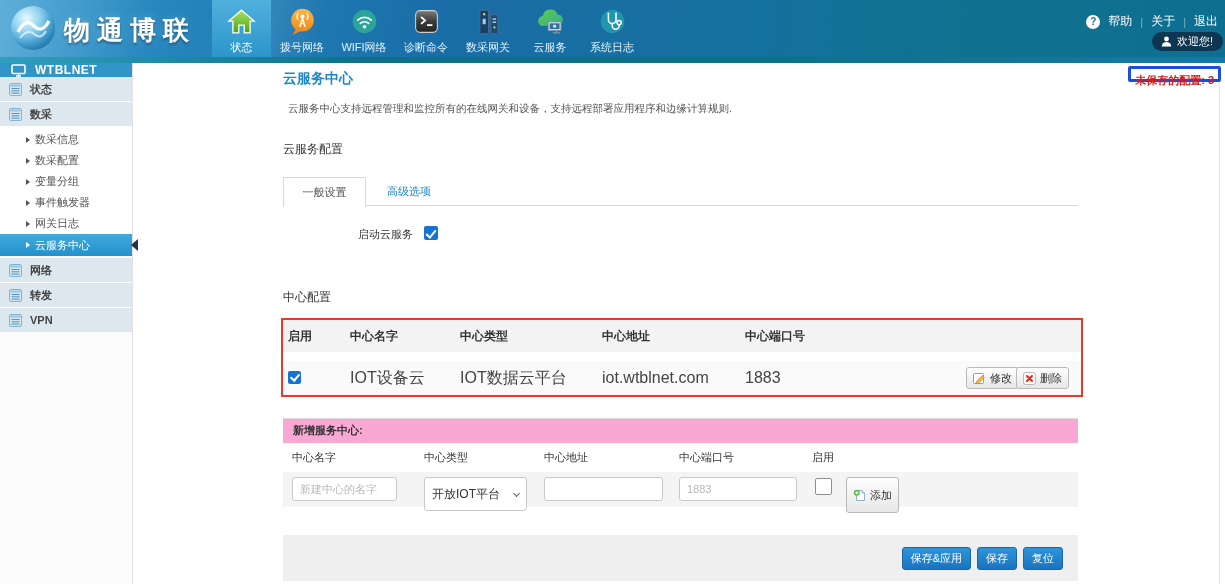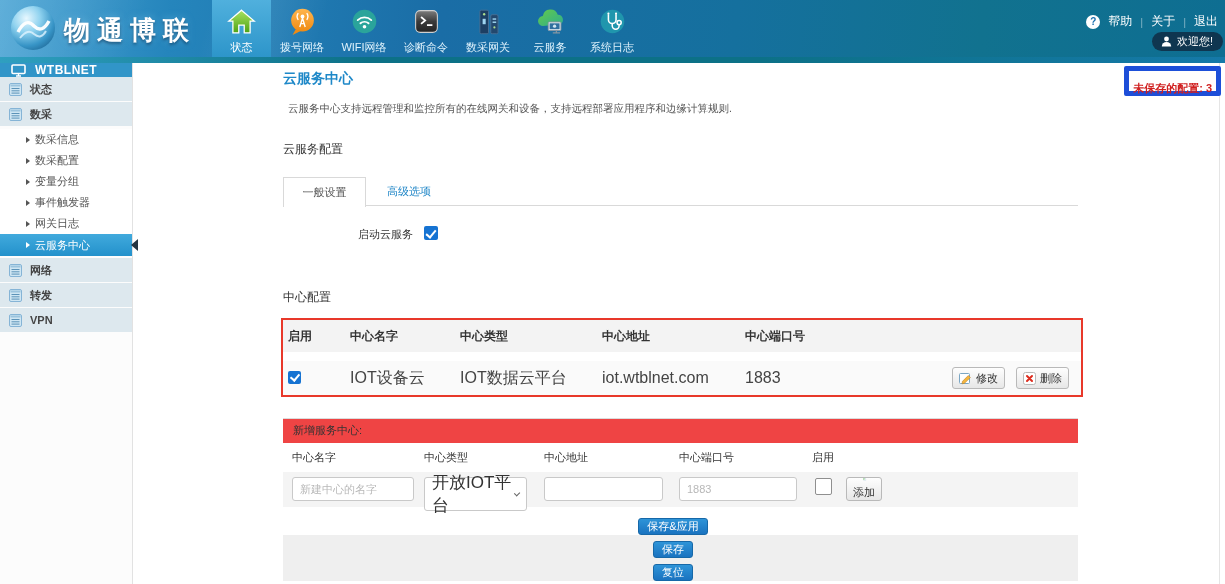--- a/index.html
+++ b/index.html
@@ -41,22 +41,22 @@
     font-size:11px; font-weight:bold; color:#444; }
   .sb-sub { height:21px; background:#fff; display:flex; align-items:center; gap:5px; padding-left:26px; font-size:11px; color:#555; }
   .tri { width:0; height:0; border-left:4px solid #555; border-top:3.5px solid transparent; border-bottom:3.5px solid transparent; }
   .sb-sub.active { height:22px; background:linear-gradient(#41aadd,#2391cb); color:#fff; position:relative; }
   .sb-sub.active .tri { border-left-color:#fff; }
   .sb-sub.active .marker { position:absolute; right:-6px; top:50%; margin-top:-6px; width:0; height:0;
     border-right:7px solid #243440; border-top:6px solid transparent; border-bottom:6px solid transparent; }
 
   
   .vline { position:absolute; left:1219px; top:63px; height:521px; width:1px; background:#e5e5e5; }
-  .badge-unsaved { position:absolute; top:66px; right:4px; height:16px; line-height:14px; border:5px solid #1d4ed8; color:#d01f1f;
-    background:#fffdfd; font-size:11px; font-weight:bold; padding:10px 4px; border-radius:2px; }
+  .badge-unsaved { position:absolute; top:66px; right:4px; height:16px; line-height:14px; border:3px solid #1d4ed8; color:#d01f1f;
+    background:#fffdfd; font-size:11px; font-weight:bold; padding:4px 4px; border-radius:2px; }
   .page-title { position:absolute; left:283px; top:70px; font-size:14px; font-weight:bold; color:#1e88c8; }
   .page-desc { position:absolute; left:288px; top:102px; font-size:10.5px; color:#555; }
   .sec-h { position:absolute; font-size:12px; color:#333; }
   .sec-cloud { left:283px; top:141px; }
   .sec-center { left:283px; top:289px; }
 
   .tabs { position:absolute; left:283px; top:177px; width:795px; height:29px; border-bottom:1px solid #d9d9d9; }
   .tab-active { position:absolute; left:0; top:0; width:83px; height:30px; background:#fff; border:1px solid #d9d9d9; border-bottom:none;
     line-height:28px; text-align:center; font-size:11px; color:#555; z-index:2; }
   .tab-inactive { position:absolute; left:104px; top:0; height:29px; line-height:29px; font-size:11px; color:#1c84c6; }
@@ -72,43 +72,43 @@
   .thead span { position:absolute; top:0; line-height:32px; font-size:12px; font-weight:bold; color:#333; white-space:nowrap; }
   .tgap { height:9px; background:#fff; }
   .trow { height:34px; background:#fafafa; position:relative; }
   .trow .tc { position:absolute; top:0; line-height:34px; font-size:16px; color:#444; white-space:nowrap; }
   .c0{left:5px} .c1{left:67px} .c2{left:177px} .c3{left:319px} .c4{left:462px}
   .cb-row { position:absolute; left:5px; top:10px; width:13px; height:13px; }
   .cb-row::after { left:3.5px; top:1px; width:4px; height:7px; }
   .btn-gray { position:absolute; top:6px; height:22px; border:1px solid #b9b9b9; border-radius:3px;
     background:linear-gradient(#fefefe,#e7e7e7); font-size:11px; color:#333;
     display:flex; align-items:center; gap:4px; padding:0 6px; white-space:nowrap; }
-  .btn-edit { left:669px; } .btn-del { left:733px; }
-
-  .addbar { position:absolute; left:283px; top:418px; width:795px; height:39px; background:#ef4444;
+  .btn-edit { left:683px; } .btn-del { left:733px; }
+
+  .addbar { position:absolute; left:283px; top:418px; width:795px; height:39px; background:#f9a8d4;
     border-top:1px solid #dcdcdc; border-bottom:1px solid #e8e8e8; line-height:23px; padding-left:10px;
-    font-size:11px; font-weight:normal; color:#333; }
+    font-size:11px; font-weight:bold; color:#333; }
   .addlabels { position:absolute; left:283px; top:443px; width:795px; height:29px; background:#fff; }
   .addlabels span { position:absolute; line-height:29px; font-size:11px; color:#333; white-space:nowrap; }
   .l0{left:9px} .l1{left:141px} .l2{left:261px} .l3{left:396px} .l4{left:529px}
   .addrow { position:absolute; left:283px; top:472px; width:795px; height:35px; background:#f4f4f4; }
   .inp { position:absolute; top:5px; height:24px; border:1px solid #c9c9c9; border-radius:3px; background:#fff;
     font-size:11px; color:#333; padding:0 7px; font-family:"Liberation Sans",sans-serif; }
   .inp::placeholder { color:#b8b8b8; }
-  .inp-name { left:9px; width:122px; }
+  .inp-name { left:9px; width:105px; }
   .sel { position:absolute; left:141px; top:5px; width:103px; height:24px; border:1px solid #c9c9c9; border-radius:3px; background:#fff;
-    display:flex; align-items:center; justify-content:space-between; padding:16px 7px; font-size:17px; color:#333; }
+    display:flex; align-items:center; justify-content:space-between; padding:16px 7px; font-size:12px; color:#333; }
   .chev { width:5px; height:5px; border-right:1.5px solid #666; border-bottom:1.5px solid #666; transform:rotate(45deg); margin-top:-2px; }
   .inp-addr { left:261px; width:119px; }
   .inp-port { left:396px; width:118px; }
   .cb-new { position:absolute; left:532px; top:6px; width:17px; height:17px; background:#fff; border:1px solid #8f8f8f; border-radius:2px; }
-  .btn-add { left:563px; top:5px; height:24px;flex-direction:column; }
+  .btn-add { left:563px; top:5px; height:36px; }
 
   .btm { position:absolute; left:283px; top:535px; width:795px; height:46px; background:#efefef;
-    display:flex; justify-content:flex-end; align-items:center; gap:6px; padding-right:15px;flex-direction:column; }
+    display:flex; justify-content:flex-end; align-items:center; gap:6px; padding-right:15px; }
   .btn-blue { height:23px; padding:0 8px; background:linear-gradient(#2e94d8,#1a73c0); border:1px solid #1668a8; border-radius:3px;
     color:#fff; font-size:11px; display:flex; align-items:center; white-space:nowrap; }
 </style>
 </head>
 <body>
 
 <div class="hdr">
   <svg class="logo" viewBox="0 0 46 46">
     <defs>
       <radialGradient id="lg" cx="35%" cy="28%" r="80%">

